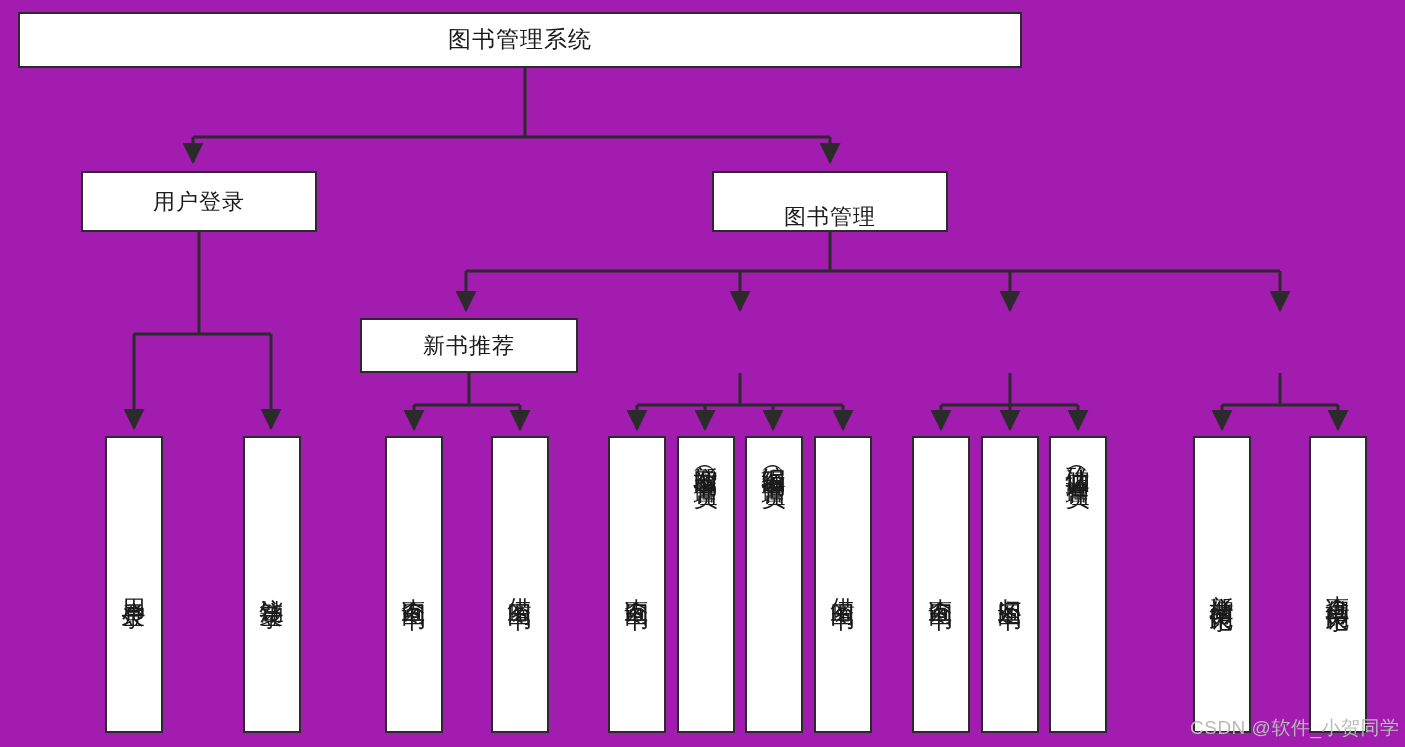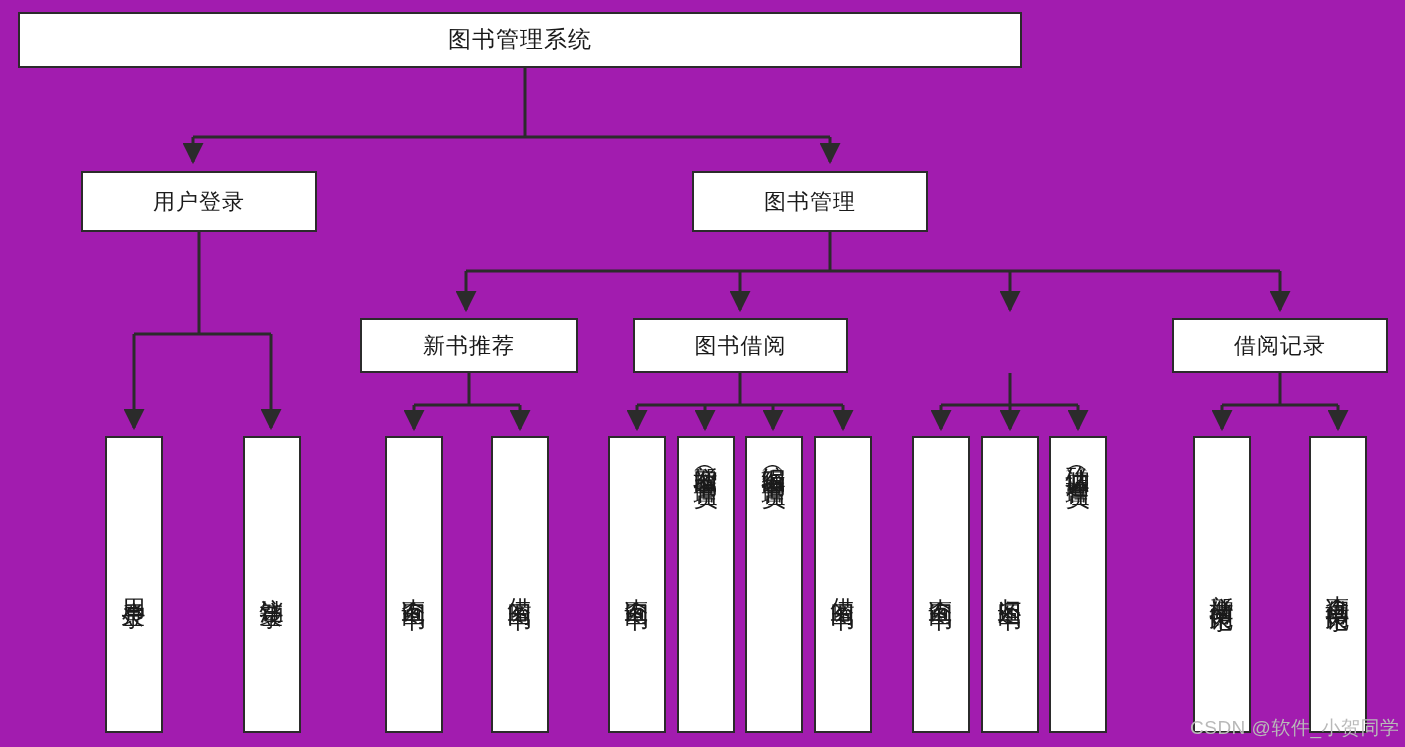--- a/index.html
+++ b/index.html
@@ -132,32 +132,26 @@
     </g>
   </svg>
 
   <div class="node root horiz" style="left:18px; top:12px; width:1004px; height:56px;">
     <span class="label">图书管理系统</span>
   </div>
 
   <div class="node horiz" style="left:81px; top:171px; width:236px; height:61px;">
     <span class="label">用户登录</span>
   </div>
-  <div class="node horiz" style="left:692px; top:171px; width:236px; height:61px;">
+  <div class="node horiz" style="left:712px; top:171px; width:236px; height:61px;align-items:flex-end;">
     <span class="label">图书管理</span>
   </div>
 
   <div class="node horiz" style="left:360px; top:318px; width:218px; height:55px;">
     <span class="label">新书推荐</span>
-  </div>
-  <div class="node horiz" style="left:633px; top:318px; width:215px; height:55px;">
-    <span class="label">图书借阅</span>
-  </div>
-  <div class="node horiz" style="left:1172px; top:318px; width:216px; height:55px;">
-    <span class="label">借阅记录</span>
   </div>
 
   <div class="node vert center" style="left:105px; top:436px; width:58px; height:297px;">
     <span class="label">用户登录</span>
   </div>
   <div class="node vert center" style="left:243px; top:436px; width:58px; height:297px;">
     <span class="label">注销登录</span>
   </div>
 
   <div class="node vert center" style="left:385px; top:436px; width:58px; height:297px;">

